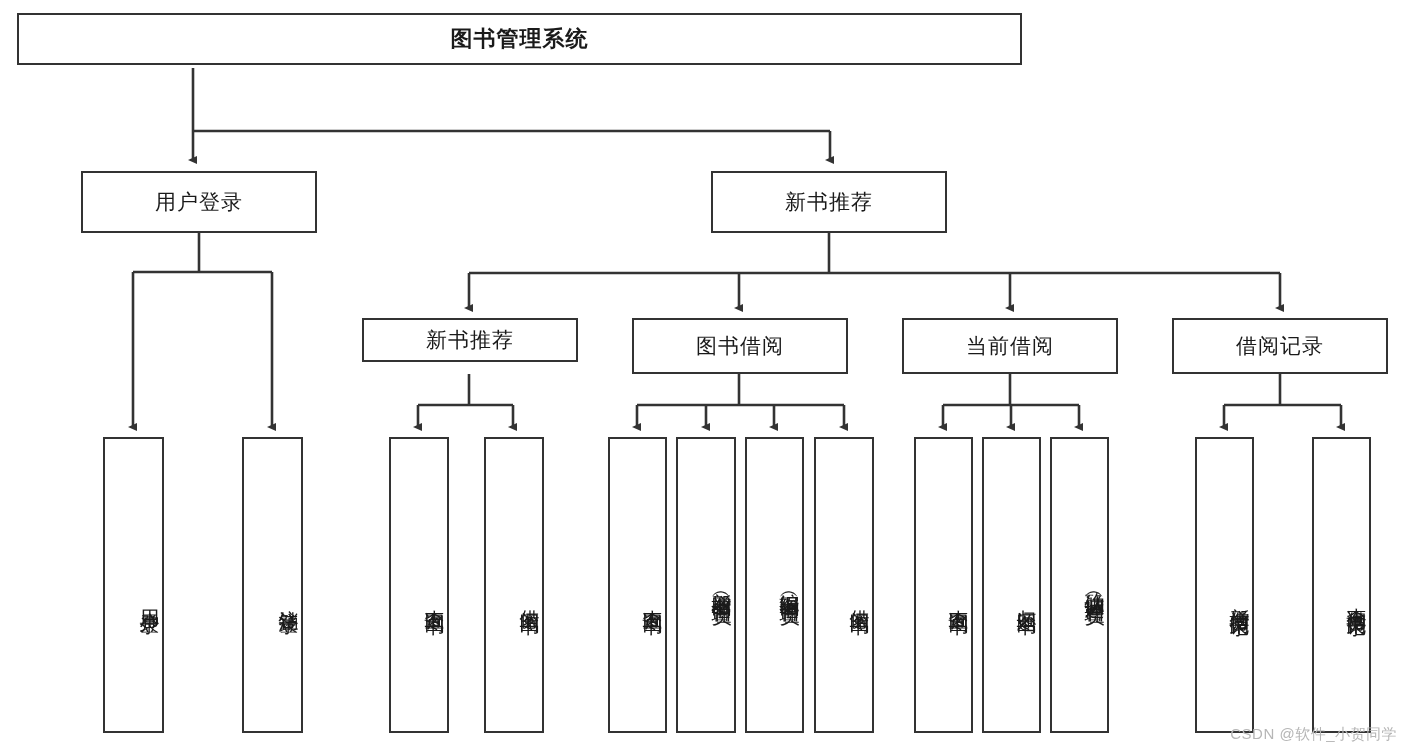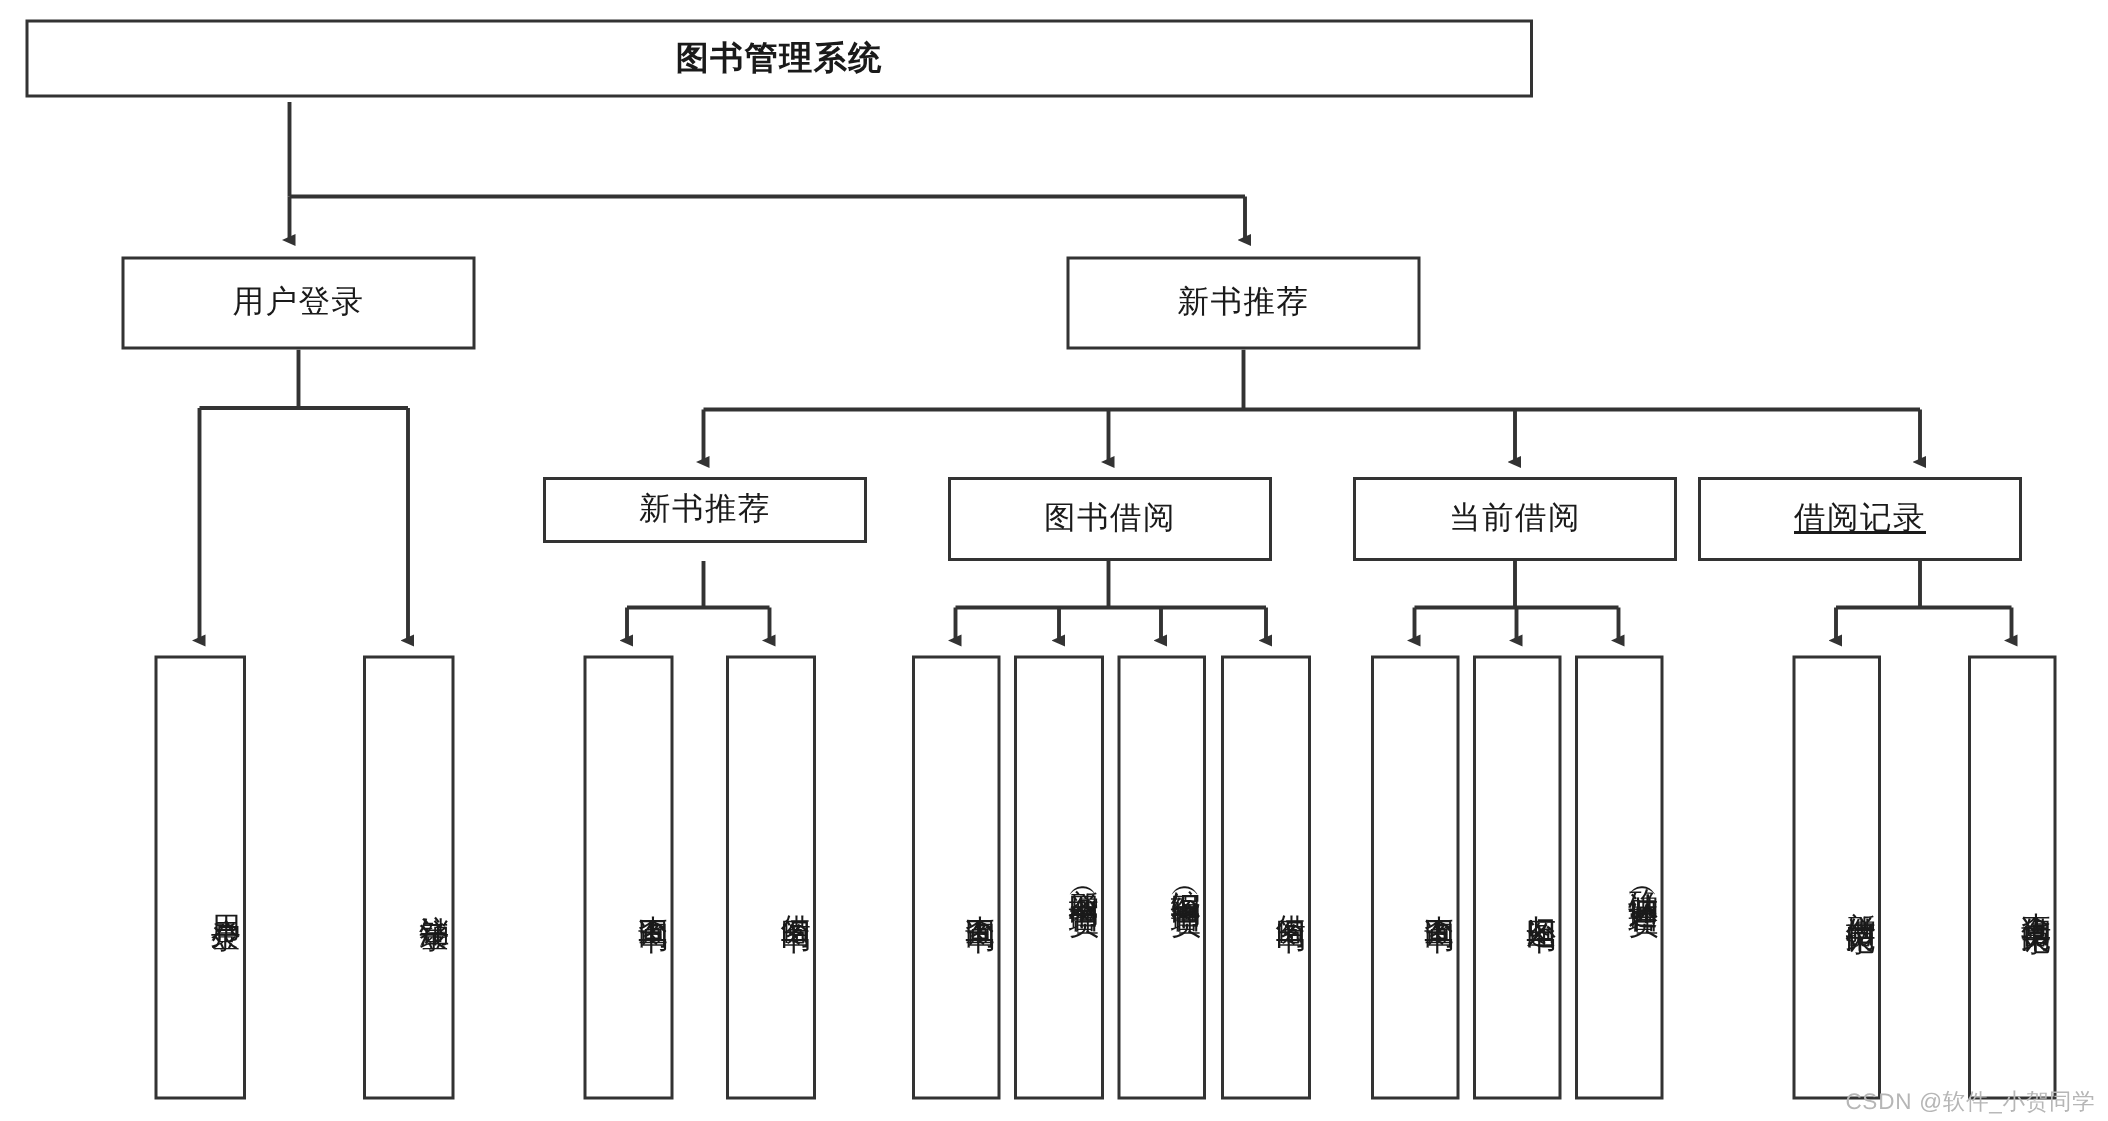--- a/index.html
+++ b/index.html
@@ -139,21 +139,21 @@
 
   <div class="node horiz" style="left:362px; top:318px; width:216px; height:44px;">
     <span>新书推荐</span>
   </div>
   <div class="node horiz" style="left:632px; top:318px; width:216px; height:56px;">
     <span>图书借阅</span>
   </div>
   <div class="node horiz" style="left:902px; top:318px; width:216px; height:56px;justify-content:center;">
     <span>当前借阅</span>
   </div>
-  <div class="node horiz" style="left:1132px; top:318px; width:216px; height:56px;text-decoration:underline;">
+  <div class="node horiz" style="left:1172px; top:318px; width:216px; height:56px;">
     <span>借阅记录</span>
   </div>
 
   <div class="node vert leaf-mid" style="left:103px; top:437px; width:61px; height:296px;">
     <span class="vtext">用户登录</span>
   </div>
   <div class="node vert leaf-mid" style="left:242px; top:437px; width:61px; height:296px;">
     <span class="vtext">注销登录</span>
   </div>
 

